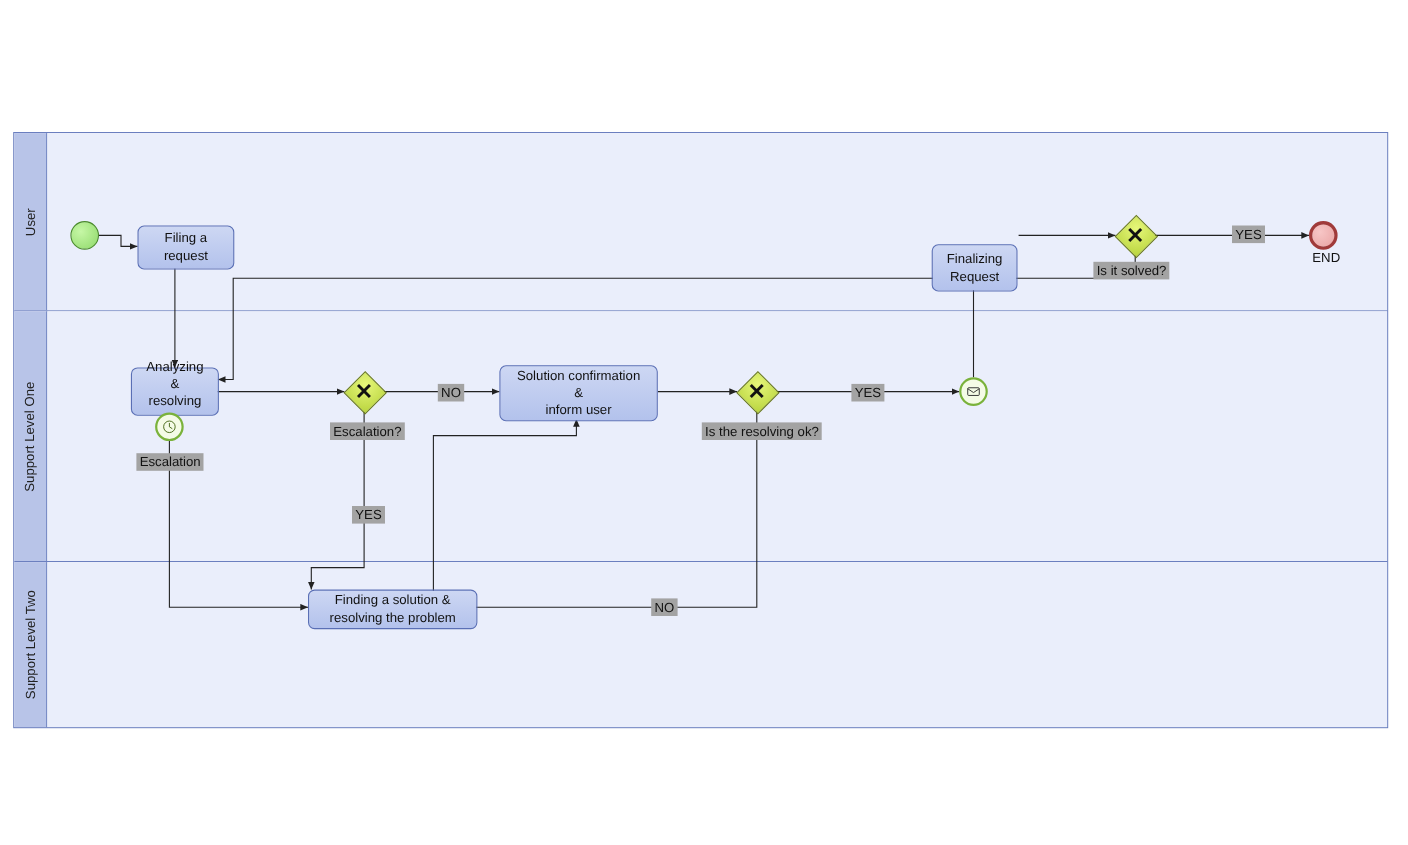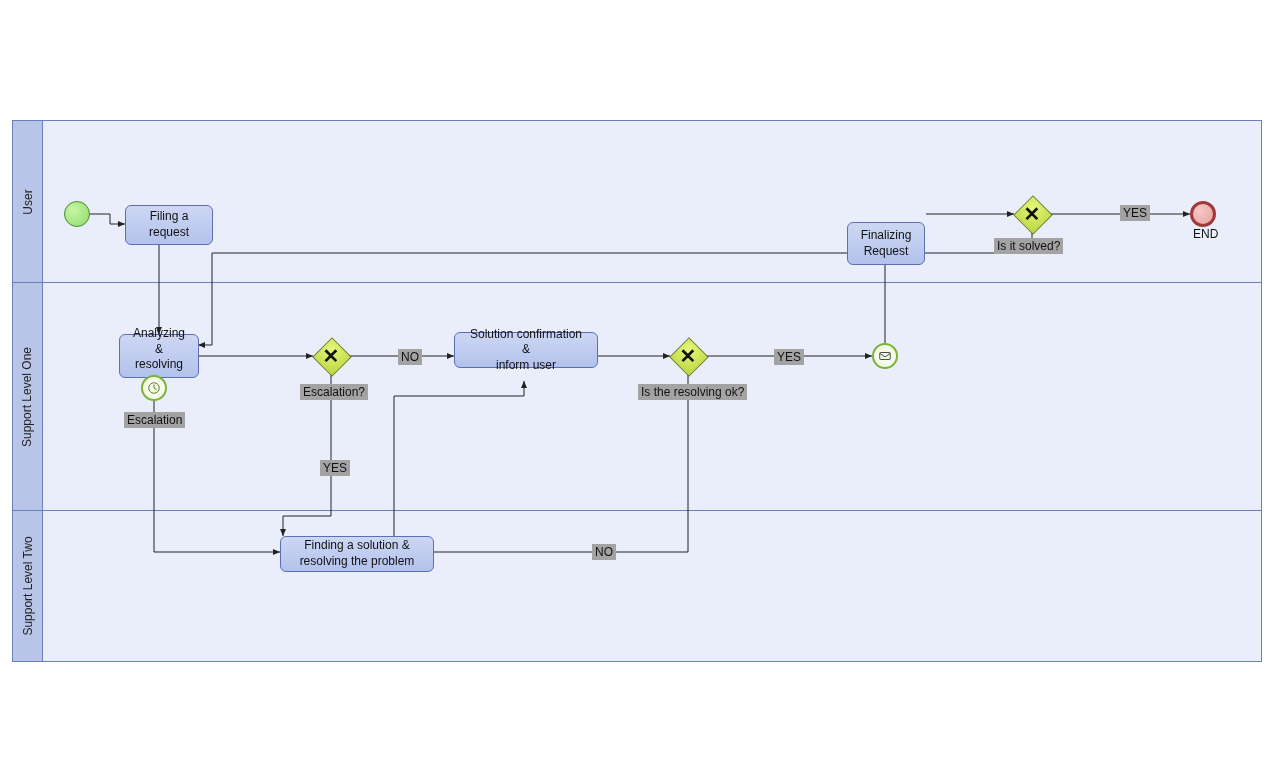--- a/index.html
+++ b/index.html
@@ -213,21 +213,21 @@
     </svg>
   </div>
   <div class="label" style="left:124px; top:412px;">Escalation</div>
 
   <div class="gateway" style="left:313px; top:338px;">
     <div class="diamond"></div>
       <div class="x">✕</div>
   </div>
   <div class="label" style="left:300px; top:384px;text-align:right;">Escalation?</div>
 
-  <div class="node task" style="left:454px; top:332px; width:144px; height:36px;">
+  <div class="node task" style="left:454px; top:332px; width:144px; height:51px;">
     <span>Solution confirmation<br>&amp;<br>inform user</span>
   </div>
 
   <div class="gateway" style="left:670px; top:338px;">
     <div class="diamond"></div>
       <div class="x">✕</div>
   </div>
   <div class="label" style="left:638px; top:384px;">Is the resolving ok?</div>
 
   <div class="node msg-event" style="left:872px; top:343px;">

